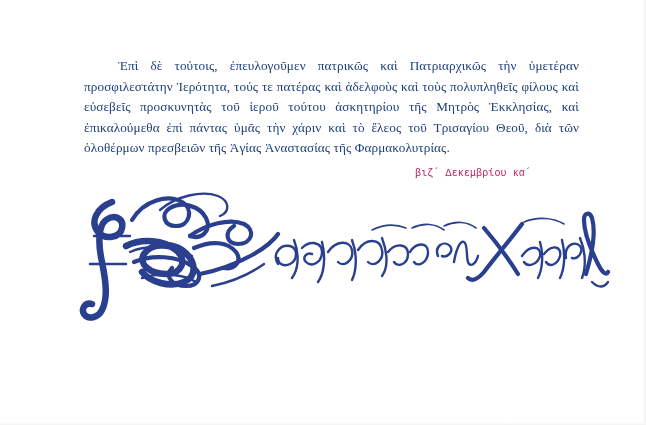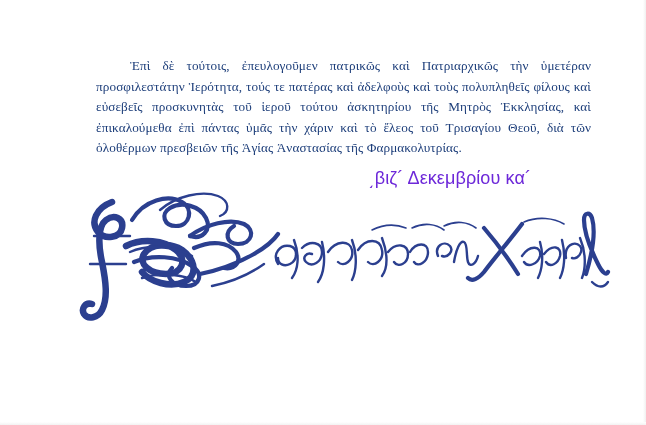--- a/index.html
+++ b/index.html
@@ -43,32 +43,31 @@
     left: 84px;
     top: 56px;
     width: 495px;
     color: #1d3e7a;
     font-family: "Liberation Serif", serif;
     font-size: 13.2px;
     line-height: 20.6px;
     text-align: justify;
     text-indent: 34px;
     letter-spacing: 0.1px;
-    margin-left: 12px;
   }
 
   #date-line {
     position: absolute;
     left: 84px;
     top: 168px;
     width: 495px;
     text-align: right;
-    color: #6d28d9;
-    font-family: Liberation Sans, sans-serif;
-    font-size: 18px;
+    color: #be185d;
+    font-family: Liberation Mono, monospace;
+    font-size: 10px;
     letter-spacing: 0.1px;
     padding-right: 48px;
     box-sizing: border-box;
   }
 
   
   #signature-block {
     position: absolute;
     left: 72px;
     top: 178px;

